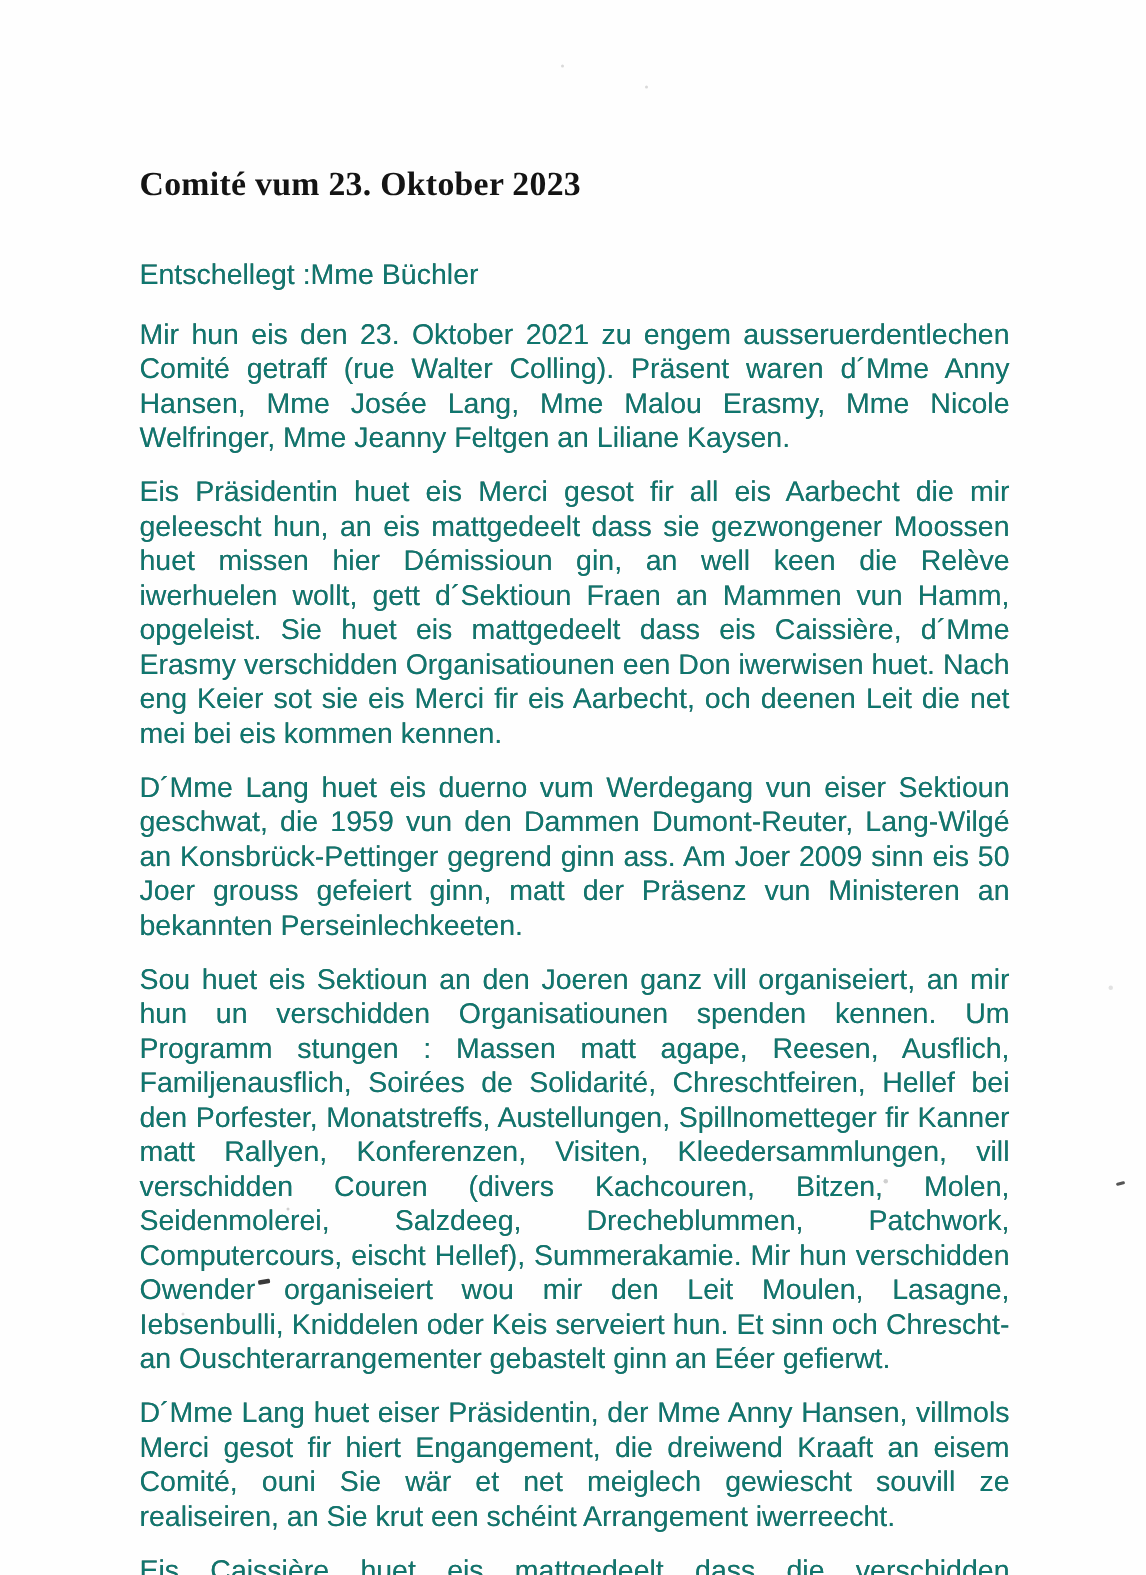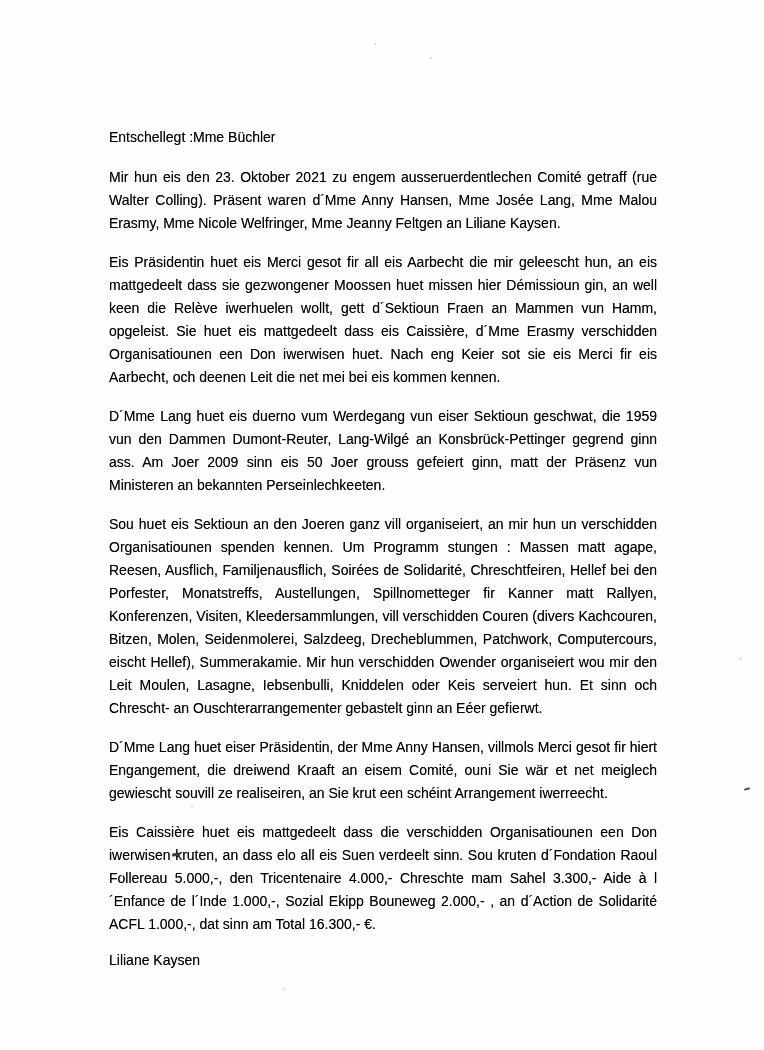--- a/index.html
+++ b/index.html
@@ -30,24 +30,24 @@
   }
   .doc-title {
     font-family: "Liberation Serif", serif;
     font-weight: bold;
     font-size: 22.5px;
     letter-spacing: 0.2px;
     margin: 0 0 36px 0;
     color: #141414;
   }
   .line, .para {
-    font-size: 14px;
+    font-size: 19px;
     line-height: 23px;
-    margin: 16px;
-    color: #000000;
+    margin: 0;
+    color: #0f766e;
     text-shadow: 0 0 0.4px rgba(20,20,20,0.55);
   }
   .excused {
     margin-bottom: 17px;
   }
   .para {
     text-align: justify;
     margin-bottom: 13px;
   }
   .signature {
@@ -73,20 +73,21 @@
   .s4 { left: 283px; top: 988px; }
   .s5 { left: 191px; top: 805px; background:#d0d0d0; }
   .s6 { left: 739px; top: 657px; background:#e2e2e2; width:3px; height:3px; }
   .s7 { left: 121px; top: 875px; background:#dedede; }
 </style>
 </head>
 <body>
 
 <div class="page">
   <div class="content">
+    <h1 class="doc-title">Comité vum 23. Oktober 2023</h1>
     <p class="line excused">Entschellegt :Mme Büchler</p>
     <p class="para">Mir hun eis den 23. Oktober 2021 zu engem ausseruerdentlechen Comité getraff (rue Walter Colling). Präsent waren d´Mme Anny Hansen, Mme Josée Lang, Mme Malou Erasmy, Mme Nicole Welfringer, Mme Jeanny Feltgen an Liliane Kaysen.</p>
     <p class="para">Eis Präsidentin huet eis Merci gesot fir all eis Aarbecht die mir geleescht hun, an eis mattgedeelt dass sie gezwongener Moossen huet missen hier Démissioun gin, an well keen die Relève iwerhuelen wollt, gett d´Sektioun Fraen an Mammen vun Hamm, opgeleist. Sie huet eis mattgedeelt dass eis Caissière, d´Mme Erasmy verschidden Organisatiounen een Don iwerwisen huet. Nach eng Keier sot sie eis Merci fir eis Aarbecht, och deenen Leit die net mei bei eis kommen kennen.</p>
     <p class="para">D´Mme Lang huet eis duerno vum Werdegang vun eiser Sektioun geschwat, die 1959 vun den Dammen Dumont-Reuter, Lang-Wilgé an Konsbrück-Pettinger gegrend ginn ass. Am Joer 2009 sinn eis 50 Joer grouss gefeiert ginn, matt der Präsenz vun Ministeren an bekannten Perseinlechkeeten.</p>
     <p class="para">Sou huet eis Sektioun an den Joeren ganz vill organiseiert, an mir hun un verschidden Organisatiounen spenden kennen. Um Programm stungen : Massen matt agape, Reesen, Ausflich, Familjenausflich, Soirées de Solidarité, Chreschtfeiren, Hellef bei den Porfester, Monatstreffs, Austellungen, Spillnometteger fir Kanner matt Rallyen, Konferenzen, Visiten, Kleedersammlungen, vill verschidden Couren (divers Kachcouren, Bitzen, Molen, Seidenmolerei, Salzdeeg, Drecheblummen, Patchwork, Computercours, eischt Hellef), Summerakamie. Mir hun verschidden Owender organiseiert wou mir den Leit Moulen, Lasagne, Iebsenbulli, Kniddelen oder Keis serveiert hun. Et sinn och Chrescht- an Ouschterarrangementer gebastelt ginn an Eéer gefierwt.</p>
     <p class="para">D´Mme Lang huet eiser Präsidentin, der Mme Anny Hansen, villmols Merci gesot fir hiert Engangement, die dreiwend Kraaft an eisem Comité, ouni Sie wär et net meiglech gewiescht souvill ze realiseiren, an Sie krut een schéint Arrangement iwerreecht.</p>
     <p class="para">Eis Caissière huet eis mattgedeelt dass die verschidden Organisatiounen een Don iwerwisen kruten, an dass elo all eis Suen verdeelt sinn. Sou kruten d´Fondation Raoul Follereau 5.000,-, den Tricentenaire 4.000,- Chreschte mam Sahel 3.300,- Aide à l´Enfance de l´Inde 1.000,-, Sozial Ekipp Bouneweg 2.000,- , an d´Action de Solidarité ACFL 1.000,-, dat sinn am Total 16.300,- €.</p>
     <p class="line signature">Liliane Kaysen</p>
   </div>
 

